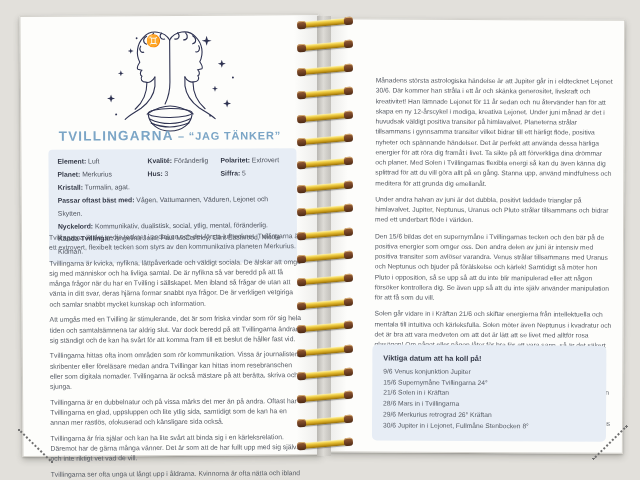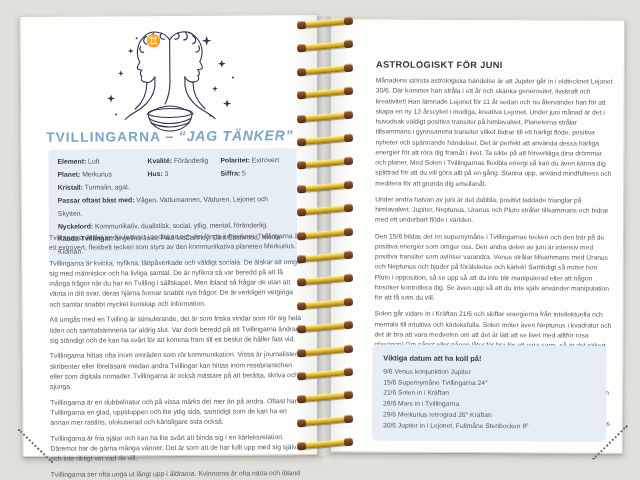--- a/index.html
+++ b/index.html
@@ -54,21 +54,21 @@
   
   .illus-wrap { position:absolute; left:0; top:8px; width:100%; height:110px; text-align:center; }
   .zodiac-glyph {
     position:absolute; left:126px; top:10px;
     font-size:12px; color:#2f3352;
   }
   .gemini-title {
     position:absolute; top:112px; width:100%; text-align:center;
     color:#7ba5c6; font-weight:bold; font-size:13.5px; letter-spacing:1.2px;
   }
-  .gemini-title .sub { font-size:14px; letter-spacing:.8px;font-style:italic; }
+  .gemini-title .sub { font-size:11px; letter-spacing:.8px; }
 
   .info-box {
     position:absolute; left:27px; top:133px; width:248px;
     background:#e7edf5; border-radius:4px;
     padding:6px 9px 5px 9px;
     font-size:6.8px; color:#4d525c; line-height:1.9;
   }
   .info-box b, .para b { color:#343947; }
   .info-grid-row { display:flex; }
   .info-grid-row .cell-1 { width:90px; }
@@ -189,21 +189,20 @@
       <p class="para">Tvillingarna är en dubbelnatur och på vissa märks det mer än på andra. Oftast har Tvillingarna en glad, uppsluppen och lite ytlig sida, samtidigt som de kan ha en annan mer rastlös, ofokuserad och känsligare sida också.</p>
       <p class="para">Tvillingarna är fria själar och kan ha lite svårt att binda sig i en kärleksrelation. Däremot har de gärna många vänner. Det är som att de har fullt upp med sig själva och inte riktigt vet vad de vill.</p>
       <p class="para">Tvillingarna ser ofta unga ut långt upp i åldrarna. Kvinnorna är ofta nätta och ibland även korta. Männen är oftast tunt byggda och varierar i längd.</p>
     </div>
 
     <div class="corner-dots corner-bl"></div>
   </div>
 
   <div class="page page-right">
 
-    <div class="astro-heading">ASTROLOGISKT FÖR JUNI</div>
 
     <div class="right-paras">
       <p class="para">Månadens största astrologiska händelse är att Jupiter går in i eldtecknet Lejonet 30/6. Där kommer han stråla i ett år och skänka generositet, livskraft och kreativitet! Han lämnade Lejonet för 11 år sedan och nu återvänder han för att skapa en ny 12-årscykel i modiga, kreativa Lejonet. Under juni månad är det i huvudsak väldigt positiva transiter på himlavalvet. Planeterna strålar tillsammans i gynnsamma transiter vilket bidrar till ett härligt flöde, positiva nyheter och spännande händelser. Det är perfekt att använda dessa härliga energier för att röra dig framåt i livet. Ta sikte på att förverkliga dina drömmar och planer. Med Solen i Tvillingarnas flexibla energi så kan du även känna dig splittrad för att du vill göra allt på en gång. Stanna upp, använd mindfulness och meditera för att grunda dig emellanåt.</p>
       <p class="para">Under andra halvan av juni är det dubbla, positivt laddade trianglar på himlavalvet. Jupiter, Neptunus, Uranus och Pluto strålar tillsammans och bidrar med ett underbart flöde i världen.</p>
       <p class="para">Den 15/6 bildas det en supernymåne i Tvillingarnas tecken och den bär på de positiva energier som omger oss. Den andra delen av juni är intensiv med positiva transiter som avlöser varandra. Venus strålar tillsammans med Uranus och Neptunus och bjuder på förälskelse och kärlek! Samtidigt så möter hon Pluto i opposition, så se upp så att du inte blir manipulerad eller att någon försöker kontrollera dig. Se även upp så att du inte själv använder manipulation för att få som du vill.</p>
       <p class="para">Solen går vidare in i Kräftan 21/6 och skiftar energierna från intellektuella och mentala till intuitiva och kärleksfulla. Solen möter även Neptunus i kvadratur och det är bra att vara medveten om att det är lätt att se livet med alltför rosa glasögon! Om något eller någon låter för bra för att vara sann, så är det säkert så. Lyssna till din intuition så vet du vad som är sant för dig. Merkurius vänder retrograd i Kräftan 29/6 och det passar bra för att samla ihop alla lösa tankar och intryck kommande veckor. Meditera och lyssna inåt.</p>
       <p class="para">Inför fullmånen i Stenbocken 30/6 möts Mars och Jupiter i sextil och skänker en härlig boost av motivation och drivkraft. Samtidigt som Månen bildar en stortrigon till Venus och Saturnus. Underbara planetenergier avrundar juni månad! 27/6 Månen strålar i en stortrigon tillsammans med Venus och Saturnus i slutet av månaden och sänder underbara energier till kärleksrelationer.</p>
     </div>
 
     <div class="dates-box">

